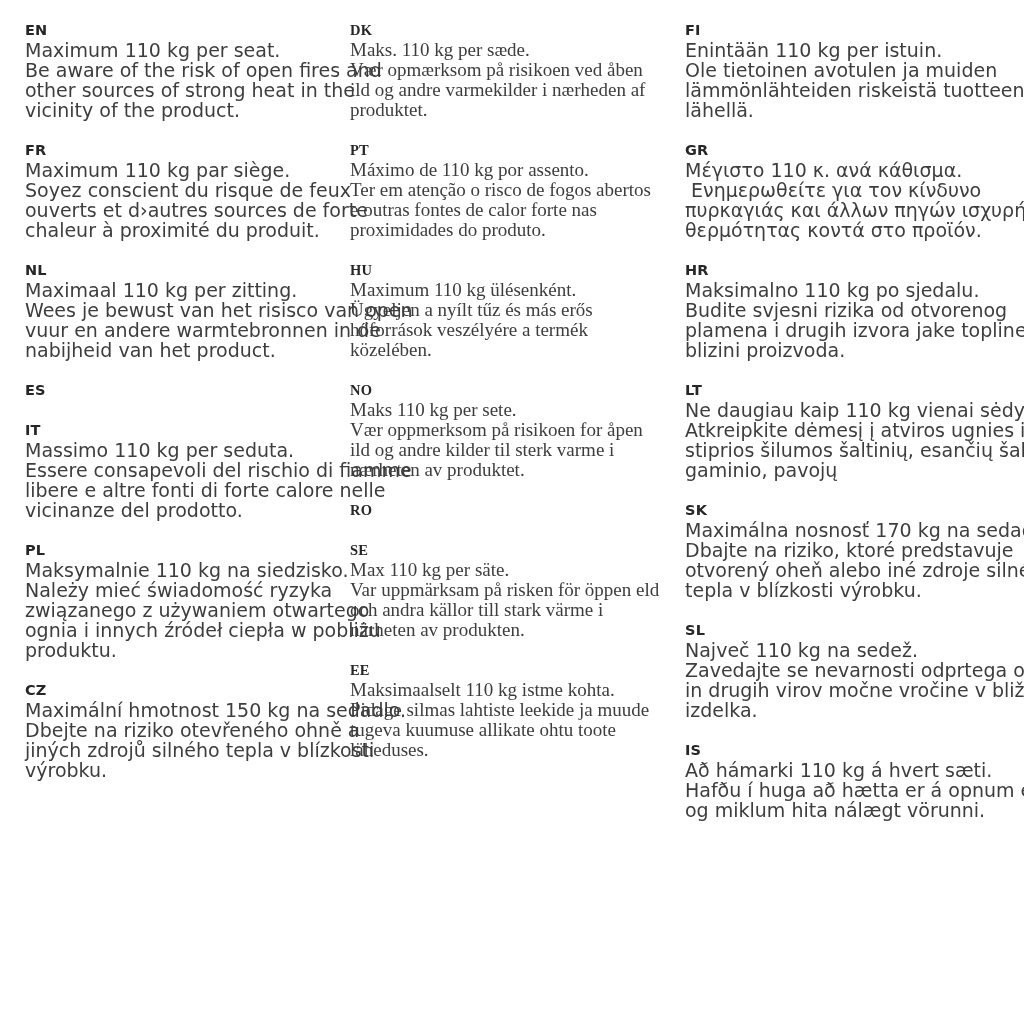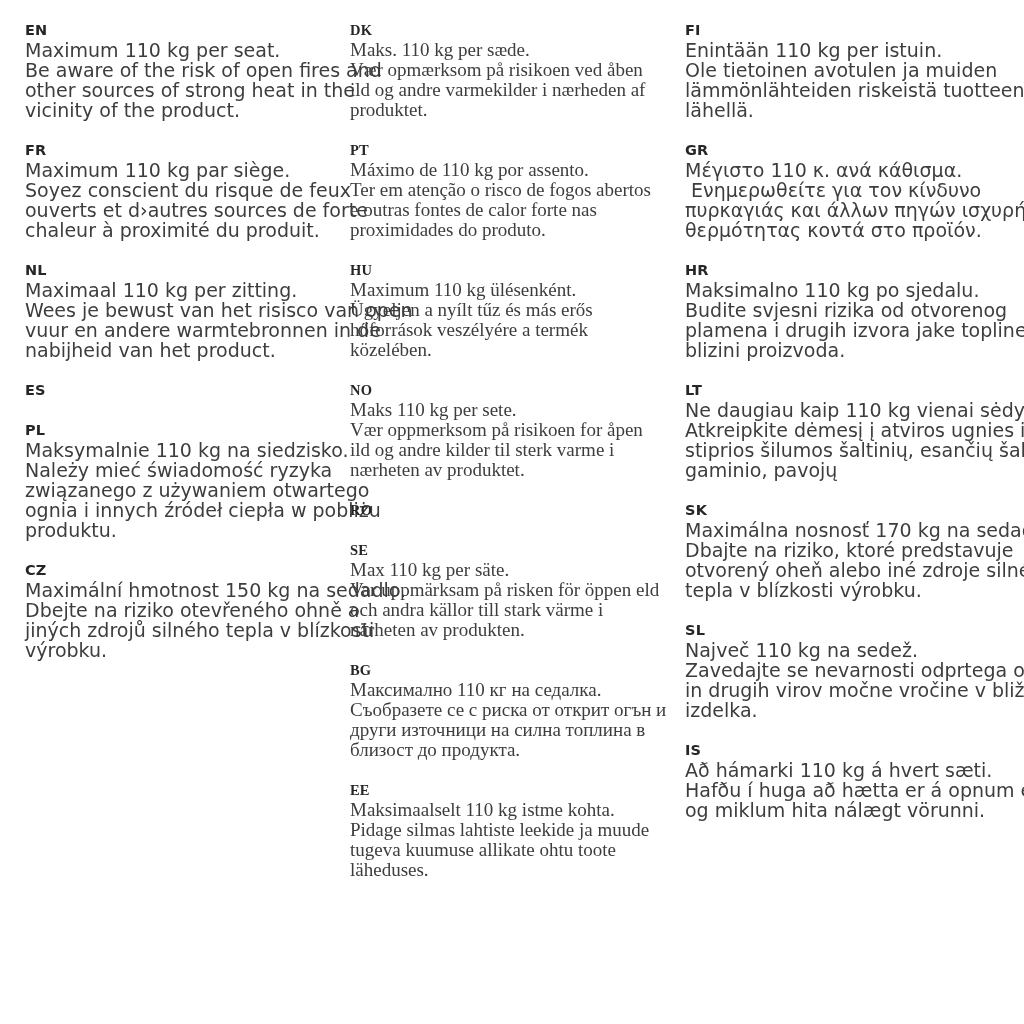--- a/index.html
+++ b/index.html
@@ -66,20 +66,27 @@
       <h2 class="lang-code">NL</h2>
       <p class="warning-text">Maximaal 110 kg per zitting.
 Wees je bewust van het risisco van open
 vuur en andere warmtebronnen in de
 nabijheid van het product.</p>
     </section>
     <section class="lang-section">
       <h2 class="lang-code">ES</h2>
     </section>
     <section class="lang-section">
+      <h2 class="lang-code">IT</h2>
+      <p class="warning-text">Massimo 110 kg per seduta.
+Essere consapevoli del rischio di fiamme
+libere e altre fonti di forte calore nelle
+vicinanze del prodotto.</p>
+    </section>
+    <section class="lang-section">
       <h2 class="lang-code">PL</h2>
       <p class="warning-text">Maksymalnie 110 kg na siedzisko.
 Należy mieć świadomość ryzyka
 związanego z używaniem otwartego
 ognia i innych źródeł ciepła w pobliżu
 produktu.</p>
     </section>
     <section class="lang-section">
       <h2 class="lang-code">CZ</h2>
       <p class="warning-text">Maximální hmotnost 150 kg na sedadlo.
@@ -122,27 +129,20 @@
       <h2 class="lang-code">RO</h2>
     </section>
     <section class="lang-section">
       <h2 class="lang-code">SE</h2>
       <p class="warning-text">Max 110 kg per säte.
 Var uppmärksam på risken för öppen eld
 och andra källor till stark värme i
 närheten av produkten.</p>
     </section>
     <section class="lang-section">
-      <h2 class="lang-code">BG</h2>
-      <p class="warning-text">Максимално 110 кг на седалка.
-Съобразете се с риска от открит огън и
-други източници на силна топлина в
-близост до продукта.</p>
-    </section>
-    <section class="lang-section">
       <h2 class="lang-code">EE</h2>
       <p class="warning-text">Maksimaalselt 110 kg istme kohta.
 Pidage silmas lahtiste leekide ja muude
 tugeva kuumuse allikate ohtu toote
 läheduses.</p>
     </section>
   </div>
 
   <div class="col col-3">
     <section class="lang-section">

